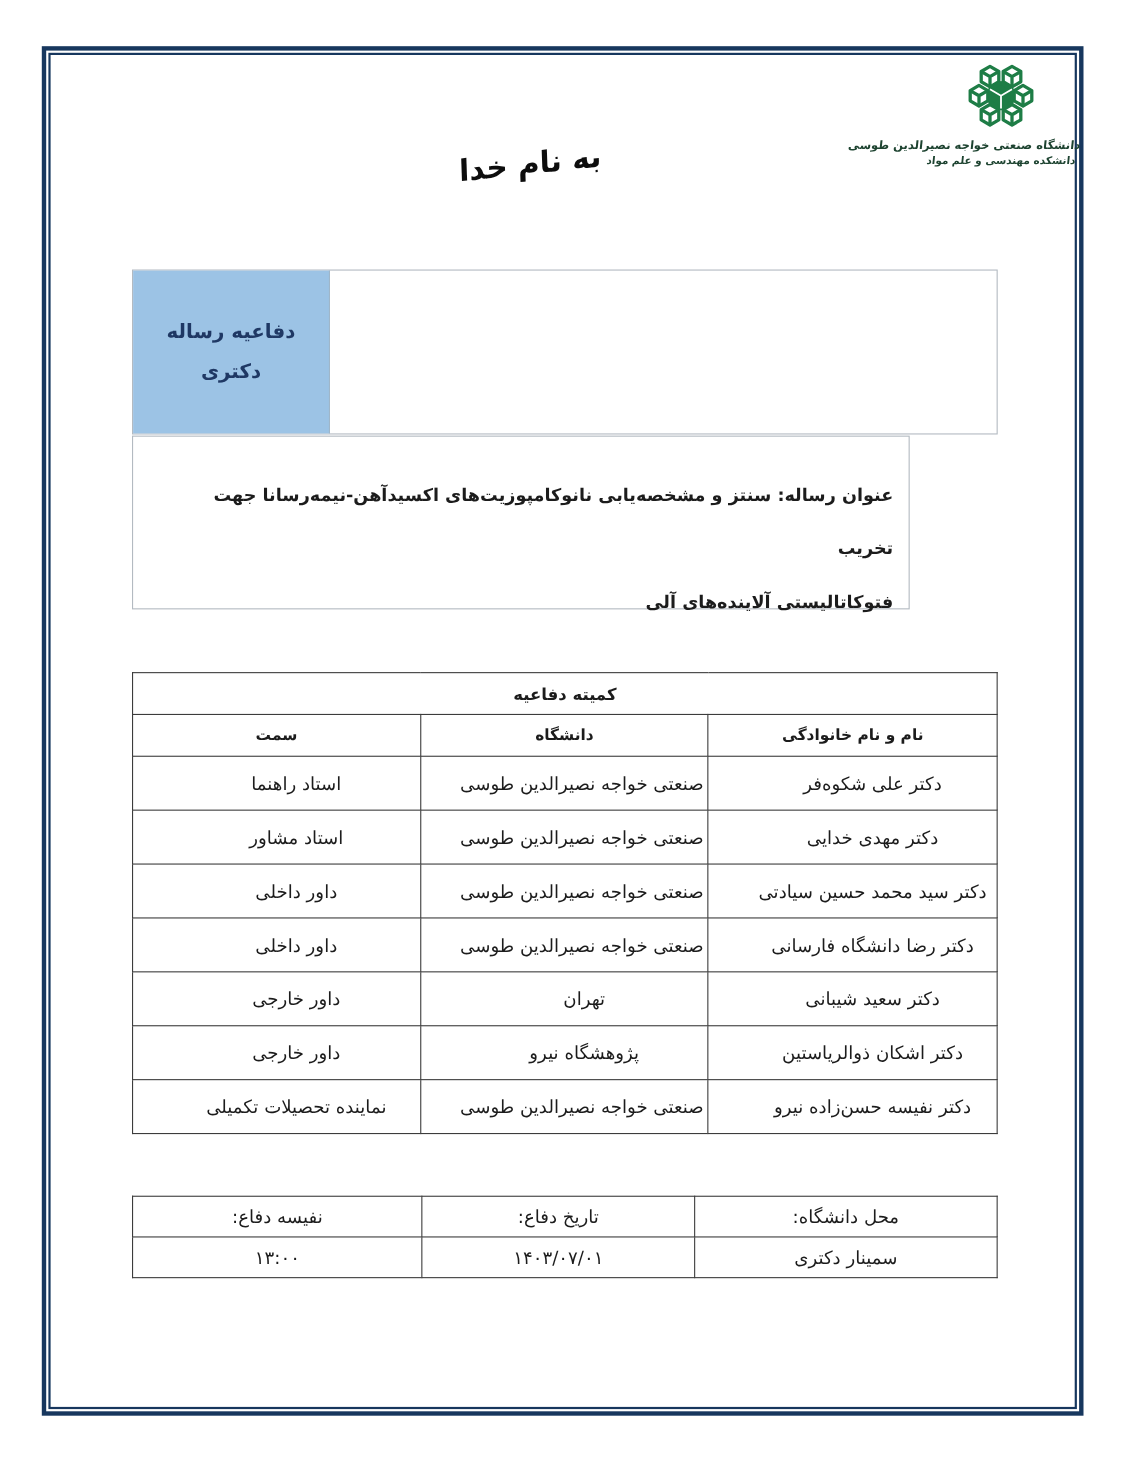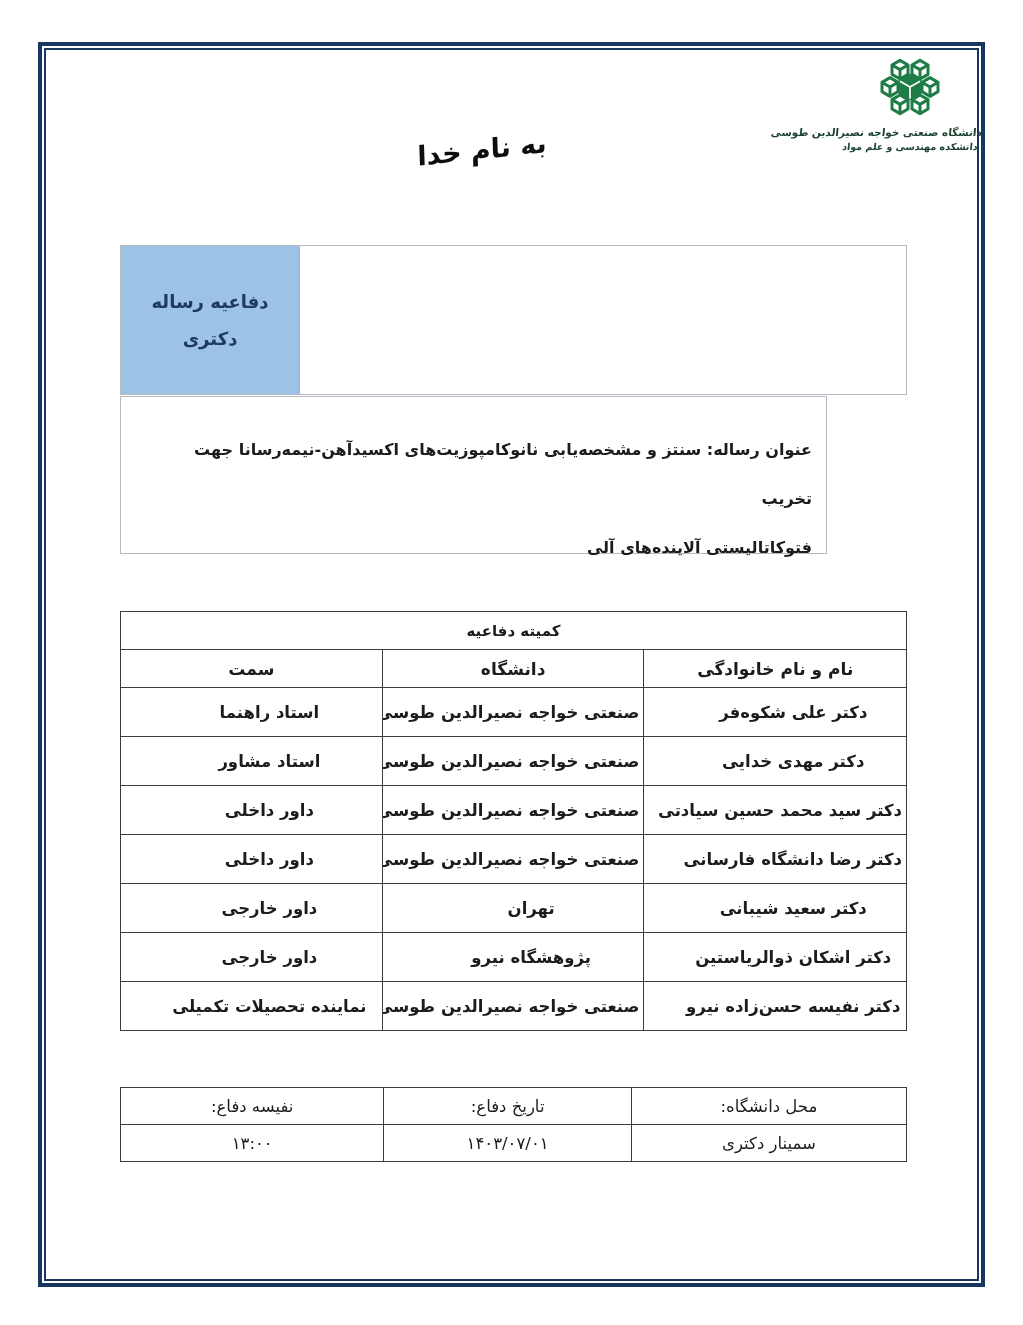--- a/index.html
+++ b/index.html
@@ -52,22 +52,22 @@
     font-size:16px;font-weight:bold;line-height:49px;}
   
   .tbl-wrap{position:absolute;left:120px;width:787px;}
   .committee-wrap{top:611px;}
   .session-wrap{top:1087px;}
   table{width:100%;border-collapse:collapse;table-layout:fixed;
     font-size:16.5px;}
   td,th{border:1.5px solid var(--table-border);text-align:center;
     vertical-align:middle;padding:0 4px;overflow:hidden;white-space:nowrap;}
   .committee-title-row td{height:38px;font-weight:bold;font-size:15px;}
-  .committee-head-row th{height:38px;font-weight:bold;font-size:17px;}
-  .committee-row td{height:49px;font-weight:bold;padding-left:40px;}
+  .committee-head-row th{height:38px;font-weight:bold;font-size:14px;}
+  .committee-row td{height:49px;font-weight:normal;padding-left:40px;}
   .session-row td{height:37px;font-weight:normal;}
 </style>
 </head>
 <body>
 
 <div class="frame">
   <div class="frame-inner"></div>
 </div>
 
 <div class="bismillah">به نام خدا</div>

